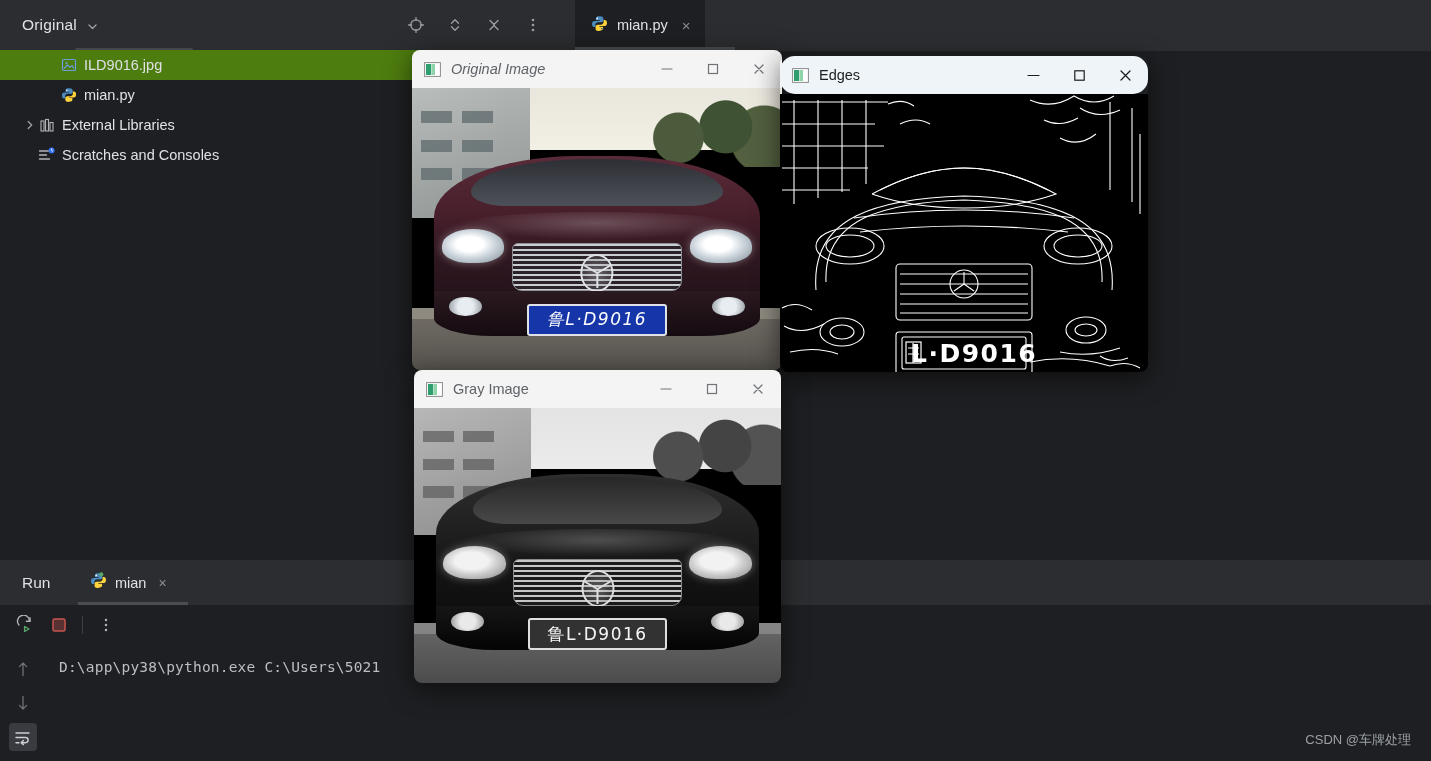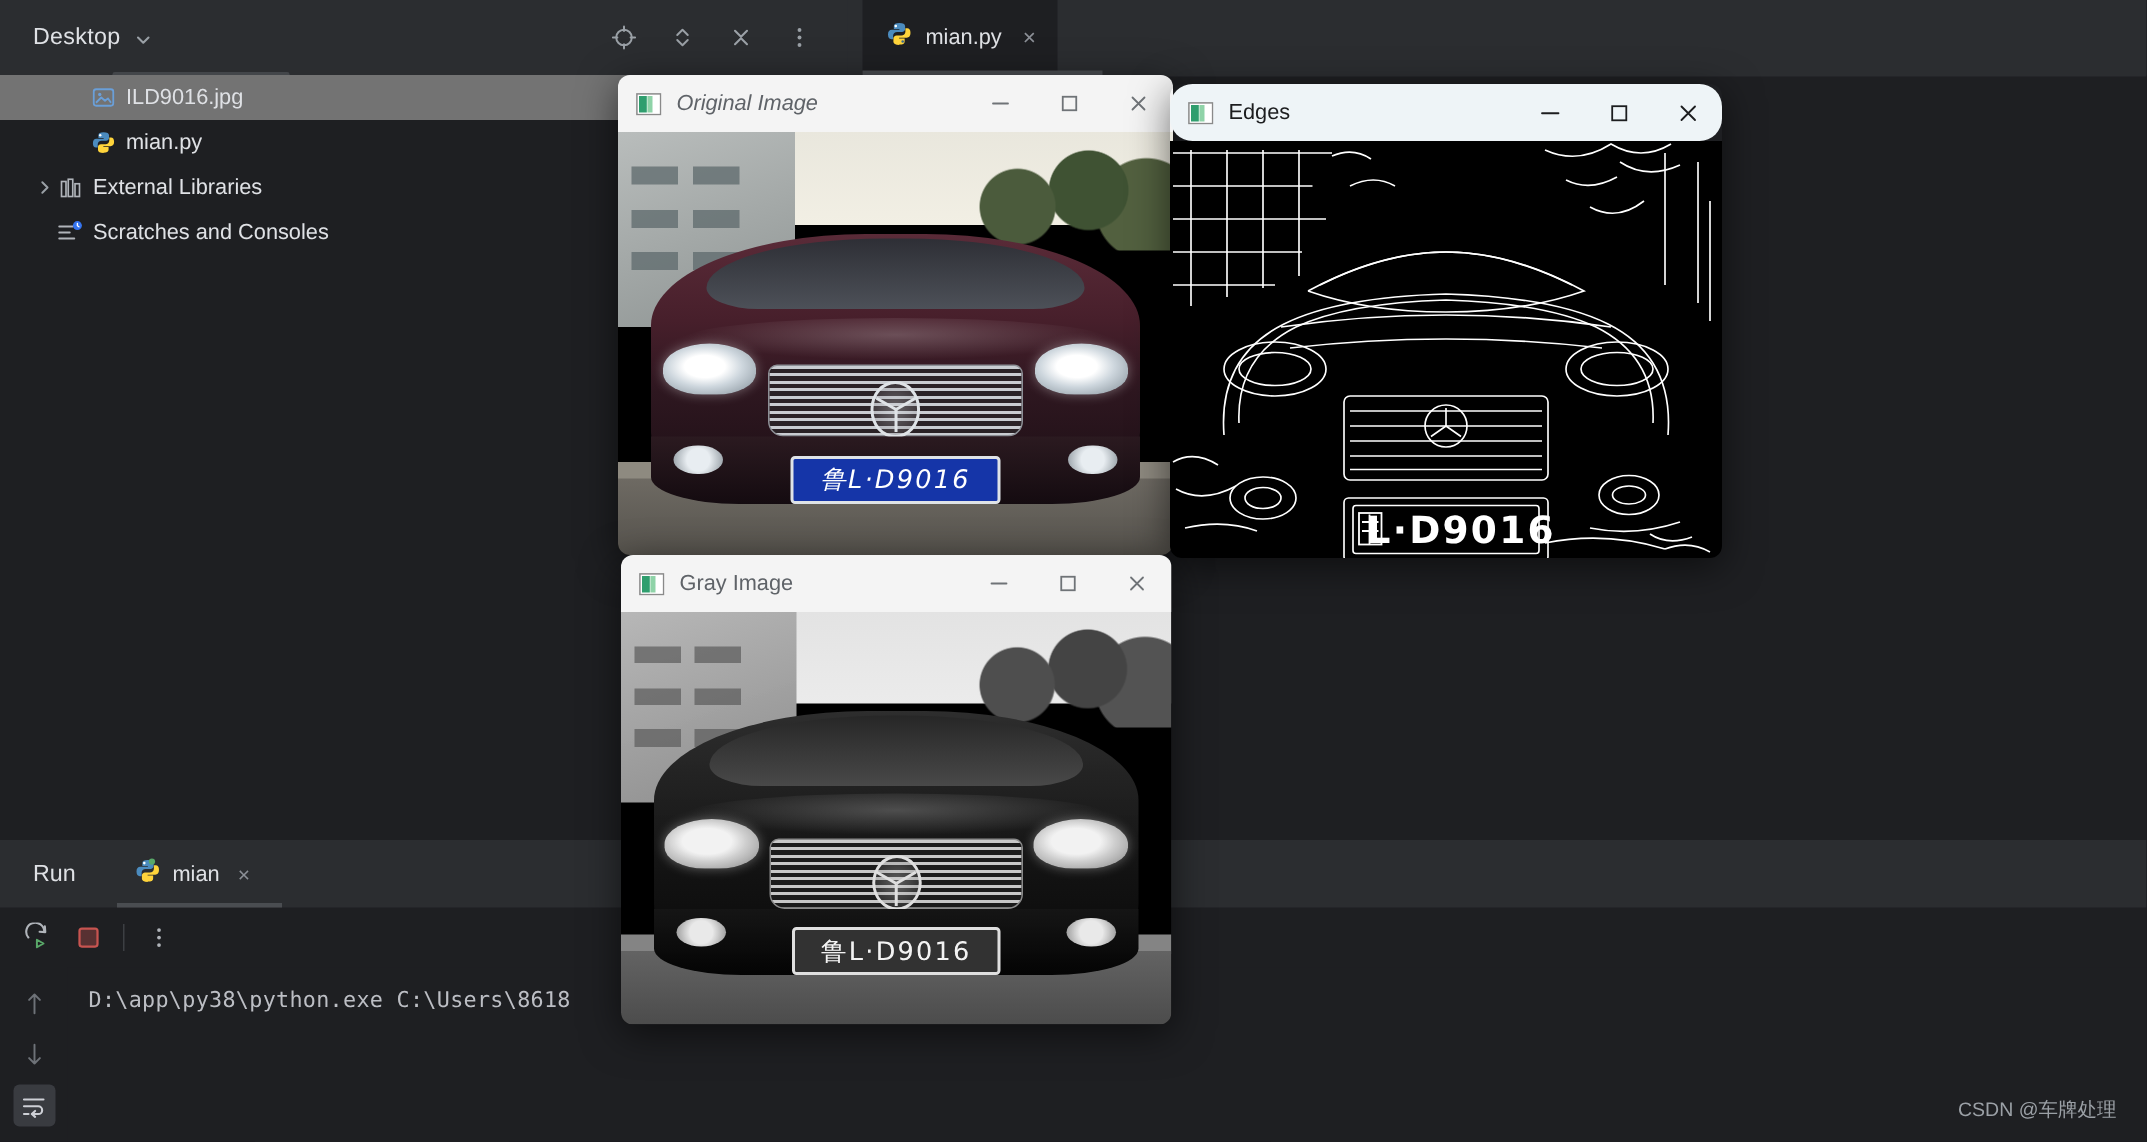--- a/index.html
+++ b/index.html
@@ -53,21 +53,21 @@
   }
   .panel-topline {
     position: absolute; left: 0; top: 0; width: 1431px; height: 1px;
     background: #2b2d30;
   }
   .tree { position: absolute; left: 0; top: 0; width: 420px; }
   .tree-row {
     position: relative; height: 30px; display: flex; align-items: center;
     padding-left: 22px; cursor: pointer; white-space: nowrap;
   }
-  .tree-row.selected { background: #737373; }
+  .tree-row.selected { background: #4d7c0f; }
   .arrow { width: 16px; height: 16px; flex: none; display:flex;
     align-items:center; justify-content:center; }
   .node-icon { width: 18px; height: 18px; flex: none; margin-right: 6px;
     display: flex; align-items: center; justify-content: center; }
   .node-label { color: #dfe1e5; font-size: 14.5px; }
   .node-path { color: #6e7278; font-size: 14px; margin-left: 8px; }
   .indent-1 { padding-left: 22px; }
   .indent-2 { padding-left: 60px; }
   .indent-1b { padding-left: 22px; }
 
@@ -245,21 +245,21 @@
 <body>
 
 <div id="app">
 
   <div class="editor">
     <div class="caret-line" style="top:255px;"></div>
     <div class="code-line" style="left:731px; top:62px; color:#7a7e85;">)</div>
   </div>
 
   <div class="toolwin-header">
-    <span class="project-title">Desktop</span>
+    <span class="project-title">Original</span>
     <span class="chevron-dn">
       <svg width="13" height="13" viewBox="0 0 13 13">
         <path d="M3 5 L6.5 8.5 L10 5" stroke="#9aa0a6" stroke-width="1.4" fill="none" stroke-linecap="round" stroke-linejoin="round"></path>
       </svg>
     </span>
 
     <div class="hdr-icons">
       <span class="hdr-icon">
         <svg width="18" height="18" viewBox="0 0 18 18">
           <circle cx="9" cy="9" r="5.2" stroke="#9aa0a6" stroke-width="1.3" fill="none"></circle>
@@ -422,21 +422,21 @@
       <span class="cg-btn active">
         <svg width="19" height="19" viewBox="0 0 19 19">
           <path d="M3 5h13M3 9.5h9.5a2.6 2.6 0 110 5.2H8.6" stroke="#ced0d6" stroke-width="1.4" fill="none" stroke-linecap="round"></path>
           <path d="M10.4 12.6 L8.2 14.7 L10.4 16.6" stroke="#ced0d6" stroke-width="1.4" fill="none" stroke-linecap="round" stroke-linejoin="round"></path>
           <path d="M3 14.7h3" stroke="#ced0d6" stroke-width="1.4" stroke-linecap="round"></path>
         </svg>
       </span>
     </div>
 
     <div class="console">
-      <div class="console-text">D:\app\py38\python.exe C:\Users\8618</div>
+      <div class="console-text">D:\app\py38\python.exe C:\Users\5021</div>
     </div>
 
     <div class="watermark">CSDN @车牌处理</div>
   </div>
 
   <div class="cvwin inactive" id="win-original" style="left:412px; top:50px; width:370px; height:320px;font-style:italic;">
     <div class="titlebar">
       <span class="cv-icon">
         <svg width="17" height="15" viewBox="0 0 17 15">
           <rect x=".6" y=".6" width="15.8" height="13.8" fill="#ffffff" stroke="#8a8a8a" stroke-width="1"></rect>

